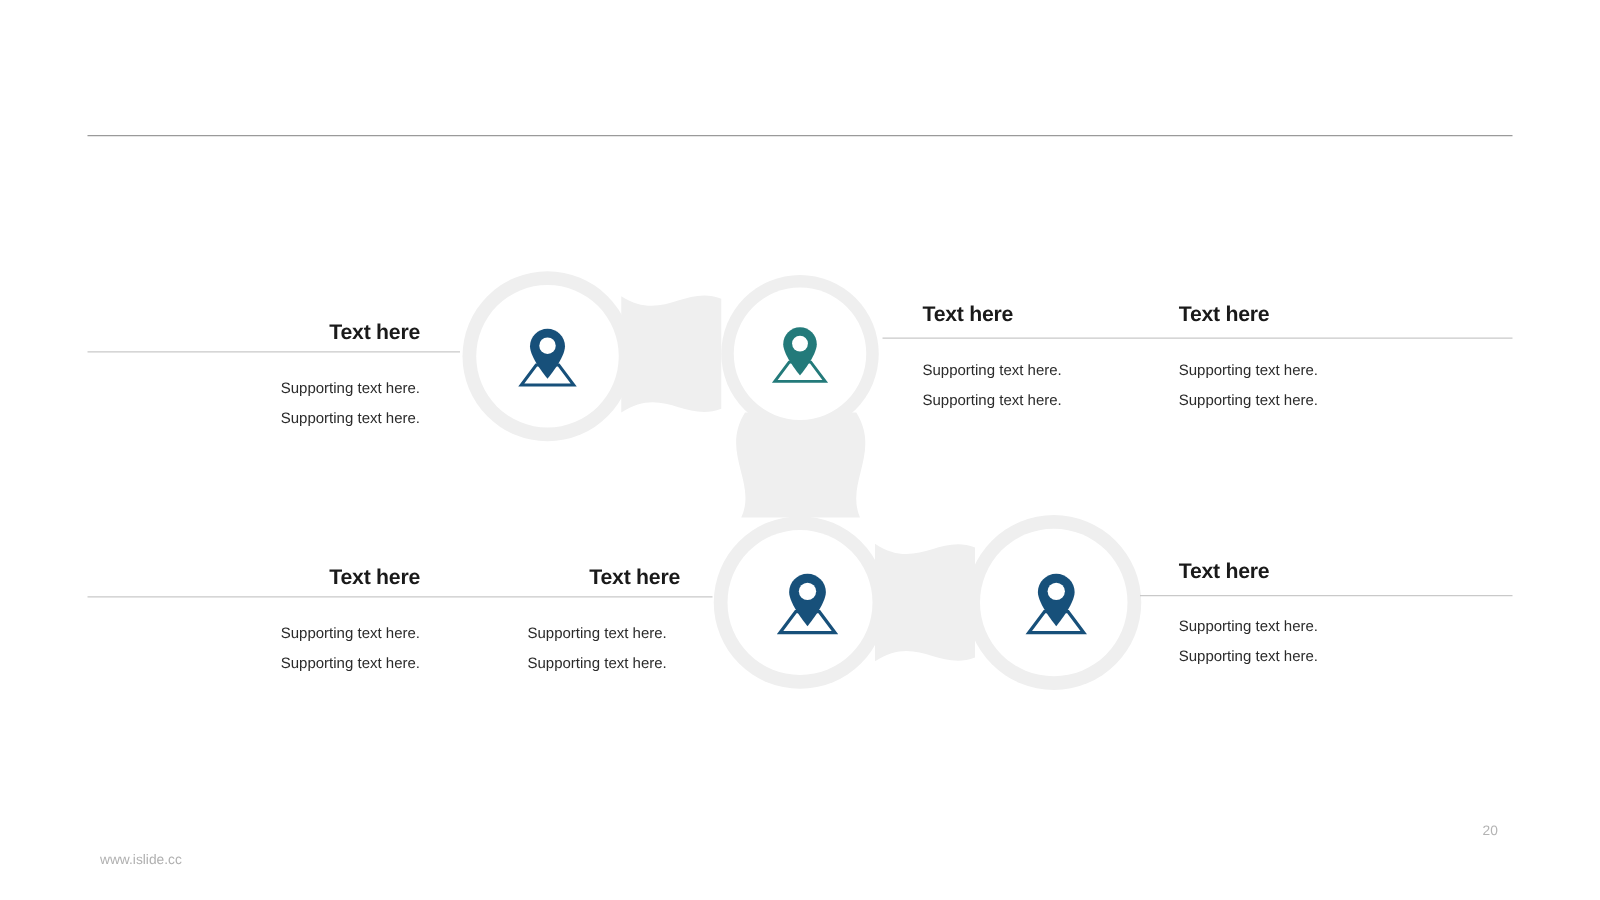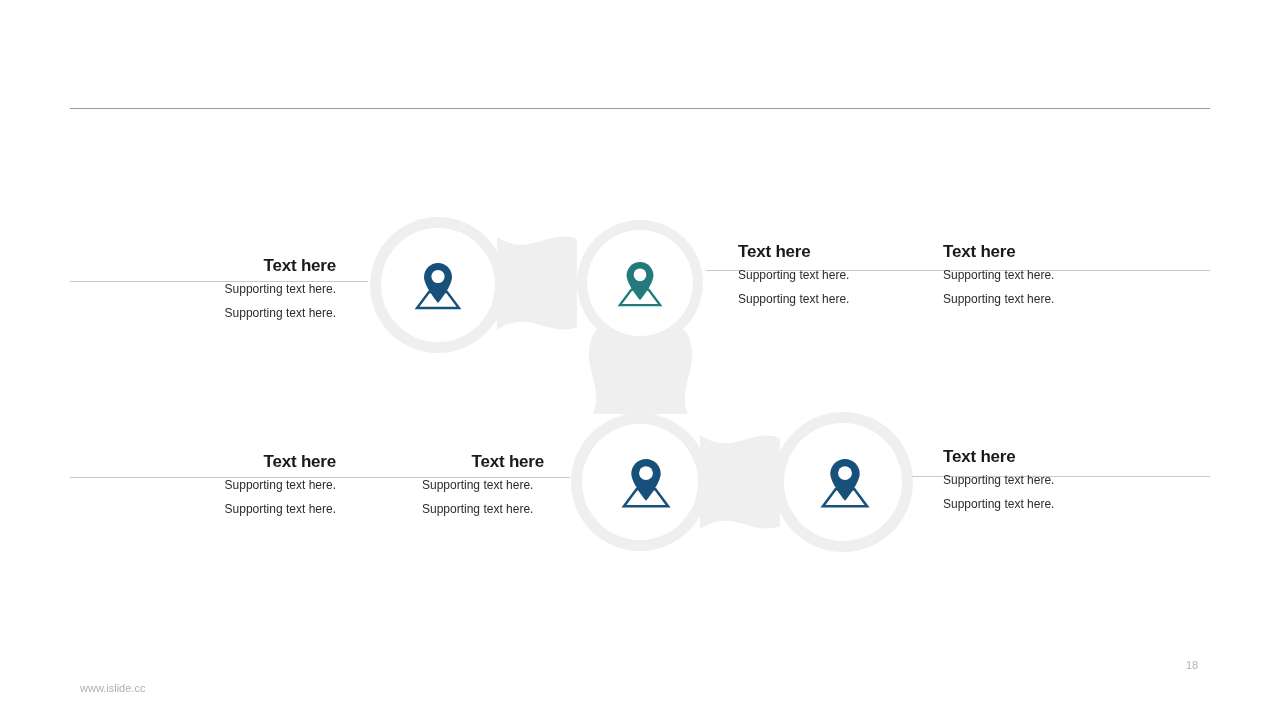--- a/index.html
+++ b/index.html
@@ -67,21 +67,21 @@
   }
   .block .line {
     font-size: 12px;
     color: #2b2b2b;
     line-height: 24px;
     white-space: nowrap;
   }
   .block.align-right { text-align: right; }
   .block.align-left  { text-align: left; }
 
-  .block .body { margin-top: 1px; }
+  .block .body { margin-top: 22px; }
 
   
   #blk-1 { left:  68px; top: 256px; width: 268px; }
   #blk-2 { left: 738px; top: 242px; width: 200px; }
   #blk-3 { left: 943px; top: 242px; width: 240px; }
   #blk-4 { left:  68px; top: 452px; width: 268px; }
   #blk-5 { left: 344px; top: 452px; width: 200px; }
   #blk-6 { left: 943px; top: 447px; width: 240px; }
 
   
@@ -226,15 +226,15 @@
 
   <div id="blk-6" class="block align-left">
     <div class="heading">Text here</div>
     <div class="body">
       <div class="line">Supporting  text here.</div>
       <div class="line">Supporting  text here.</div>
     </div>
   </div>
 
   <div class="footer-url">www.islide.cc</div>
-  <div class="page-number">18</div>
+  <div class="page-number">20</div>
 
 </div>
 
 </body></html>

